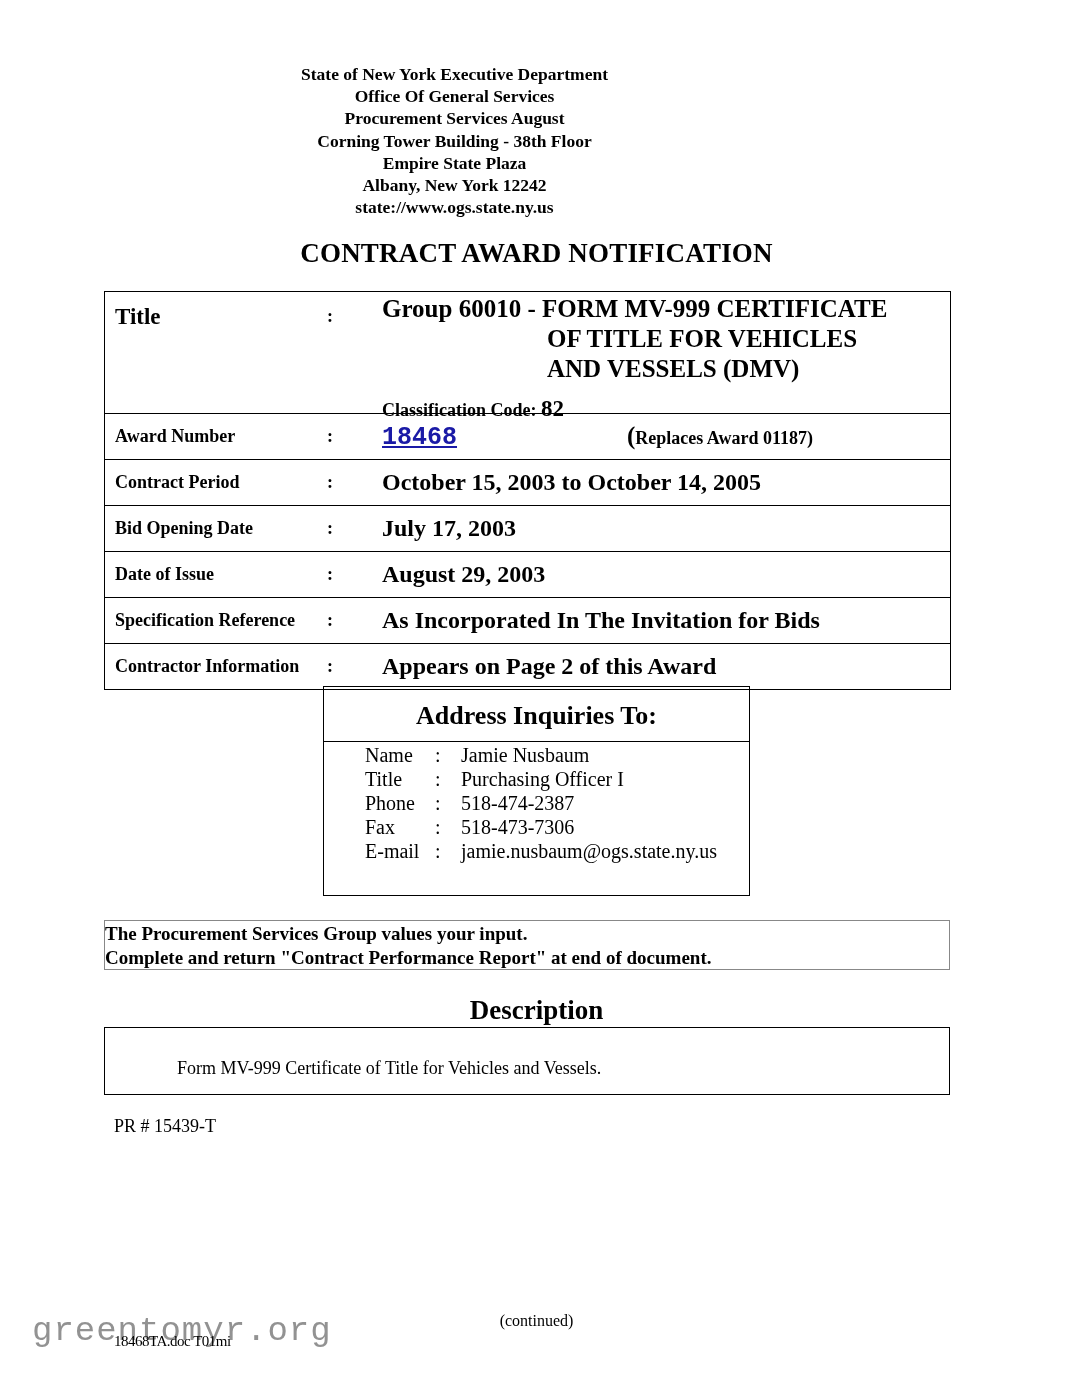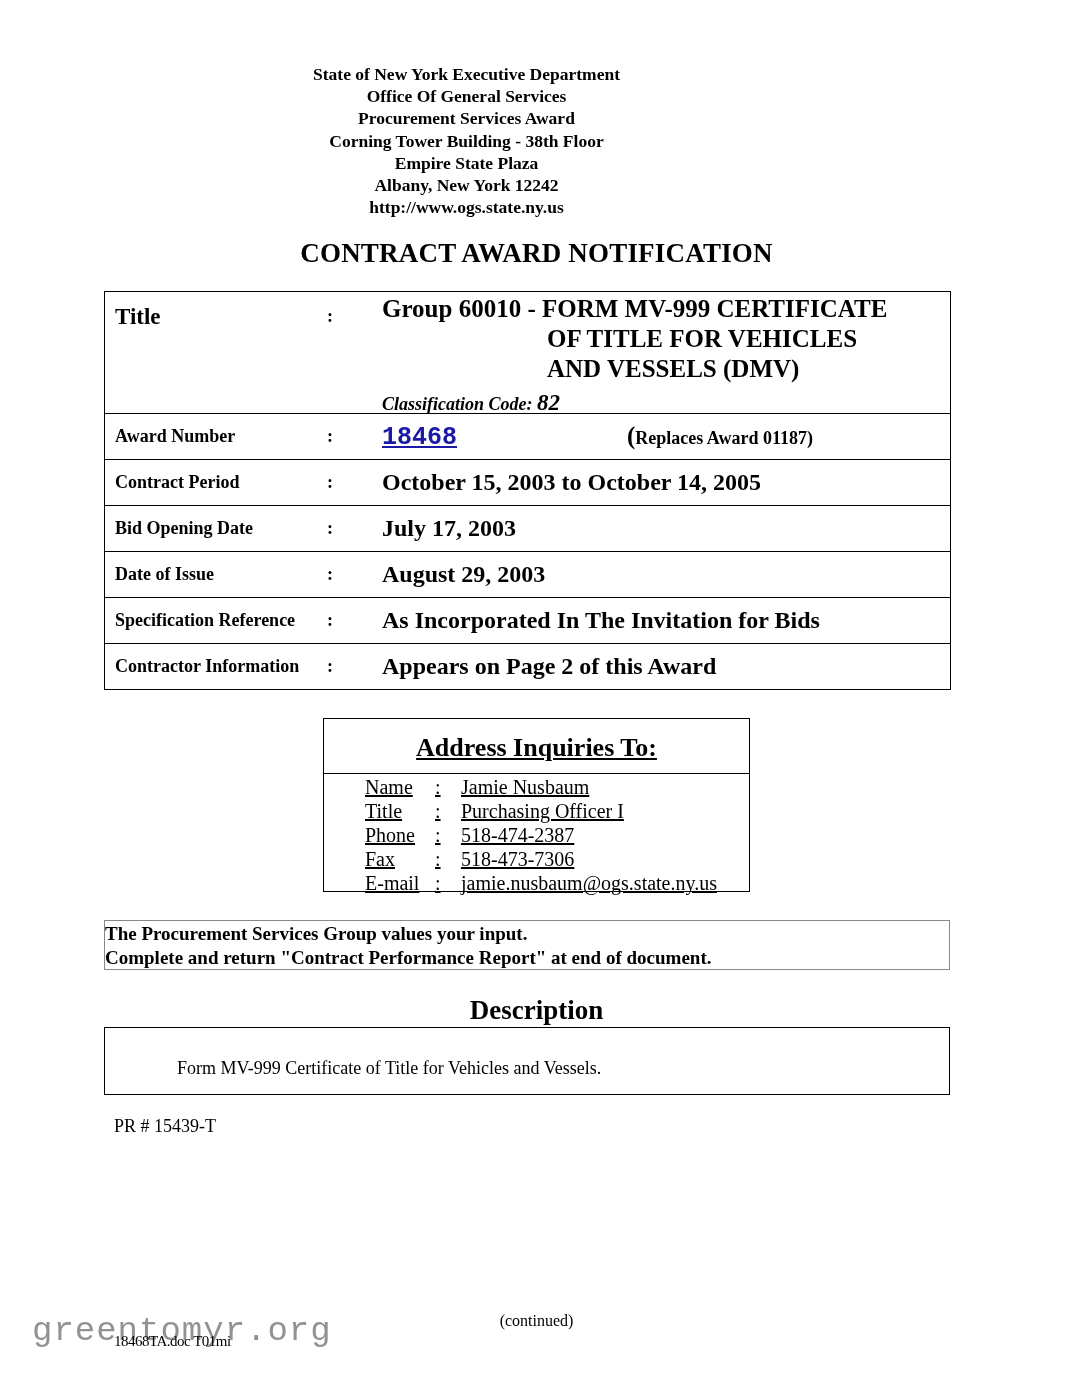--- a/index.html
+++ b/index.html
@@ -2,21 +2,21 @@
 <html><head>
 <meta charset="utf-8">
 <style>
   html, body { margin: 0; padding: 0; background: #ffffff; }
   body {
     width: 1073px; height: 1388px; position: relative; overflow: hidden;
     font-family: "Liberation Serif", "DejaVu Serif", serif; color: #000;
   }
   .header {
     position: absolute; top: 63px; left: 0; width: 909px;
-    text-align: center; font-weight: bold; font-size: 17.5px; line-height: 22.2px; padding-left: 12px;
+    text-align: center; font-weight: bold; font-size: 17.5px; line-height: 22.2px;
   }
   .header div { white-space: nowrap; }
   .main-title {
     position: absolute; top: 238px; left: 0; width: 1073px; text-align: center;
     font-weight: bold; font-size: 27px; letter-spacing: 0.2px;
   }
   .award-table {
     position: absolute; left: 104px; top: 291px; width: 845px;
     border: 1.5px solid #000; border-collapse: collapse;
   }
@@ -25,28 +25,28 @@
   .lbl {
     width: 222px; padding-left: 10px; font-weight: bold; font-size: 18px; box-sizing: border-box;
     white-space: nowrap;
   }
   .colon { width: 55px; font-weight: bold; font-size: 18px; }
   .val { font-weight: bold; font-size: 24px; white-space: nowrap; }
   .title-row .lbl { font-size: 23px; padding-top: 12px; }
   .title-row .colon { padding-top: 14px; }
   .title-val { padding-top: 2px; font-size: 25px; line-height: 30px; font-weight: bold; }
   .title-val .indent { padding-left: 165px; }
-  .class-code { font-size: 18px; margin-top: 4px; font-style: italic; }
+  .class-code { font-size: 18px; margin-top: 10px; }
   .class-code .num { font-size: 23px; }
   .award-link { color: #1a1aa6; text-decoration: underline; font-size: 25px; font-family: Liberation Mono, monospace; }
   .replaces { margin-left: 170px; font-size: 18px; text-align: right; }
   .replaces .paren { font-size: 25px; }
   .inq-box {
-    position: absolute; left: 323px; top: 718px; width: 427px; height: 174px;
-    border: 1.5px solid #000; box-sizing: border-box; text-decoration: underline;
+    position: absolute; left: 323px; top: 686px; width: 427px; height: 210px;
+    border: 1.5px solid #000; box-sizing: border-box;
   }
   .inq-title {
     height: 54px; border-bottom: 1.5px solid #000; text-align: center;
     font-weight: bold; font-size: 26px; line-height: 58px;
   }
   .inq-list { padding: 0 0 0 9px; font-size: 20px; line-height: 24px; padding-top: 1px; }
   .inq-item { display: flex; white-space: nowrap; }
   .inq-item .k { width: 70px; margin-left: 32px; }
   .inq-item .c { width: 26px; }
   .feedback-box {
@@ -70,25 +70,25 @@
     position: absolute; left: 32px; top: 1312px; font-family: "Liberation Mono", "DejaVu Sans Mono", monospace;
     font-size: 34px; color: rgba(110,110,110,0.75); letter-spacing: 1px;
   }
 </style>
 </head>
 <body>
 
 <div class="header">
   <div>State of New York Executive Department</div>
   <div>Office Of General Services</div>
-  <div>Procurement Services Award</div>
+  <div>Procurement Services August</div>
   <div>Corning Tower Building - 38th Floor</div>
   <div>Empire State Plaza</div>
   <div>Albany, New York  12242</div>
-  <div>http://www.ogs.state.ny.us</div>
+  <div>state://www.ogs.state.ny.us</div>
 </div>
 
 <div class="main-title">CONTRACT AWARD NOTIFICATION</div>
 
 <div class="award-table">
   <div class="row title-row">
     <div class="lbl">Title</div>
     <div class="colon">:</div>
     <div class="title-val">
       <div>Group 60010 - FORM MV-999 CERTIFICATE</div>

